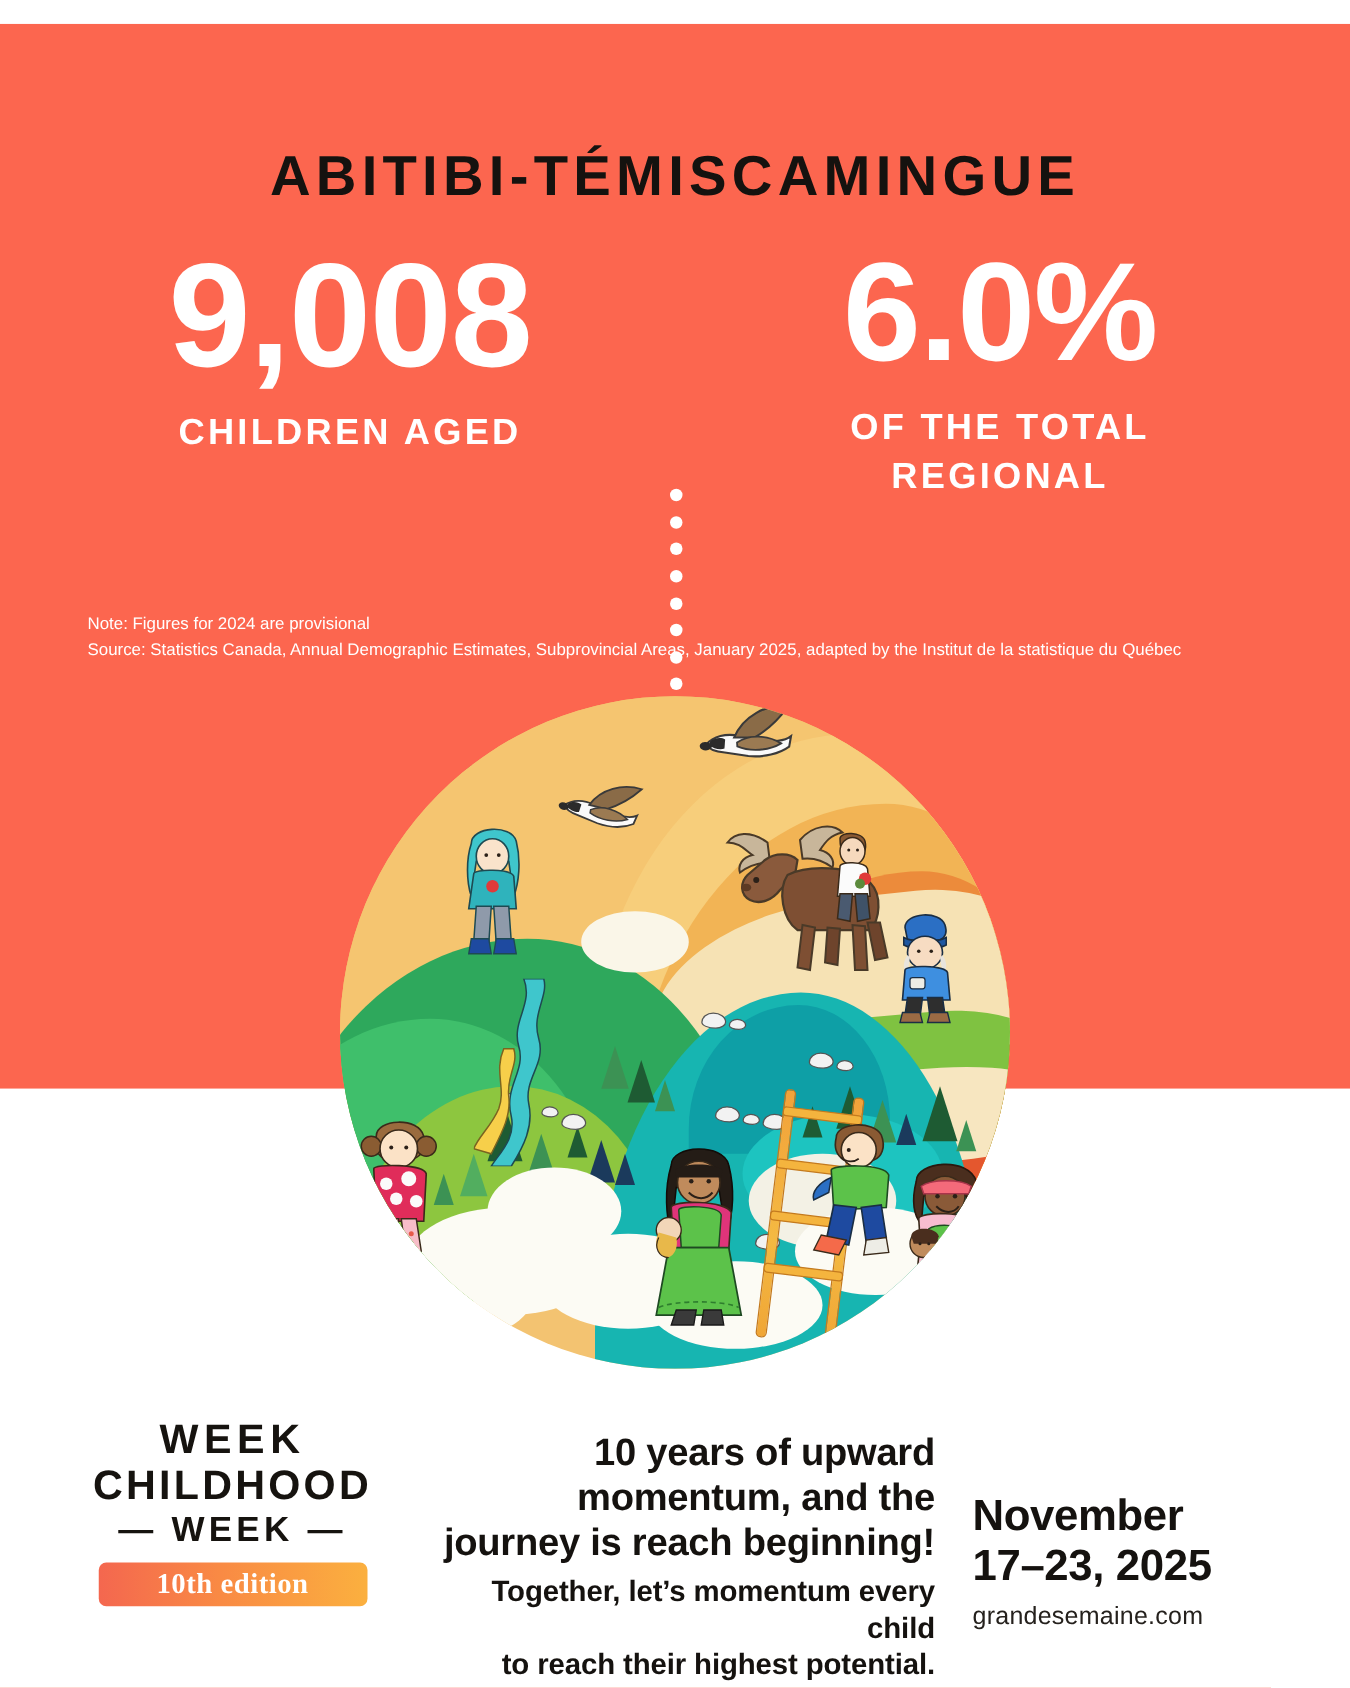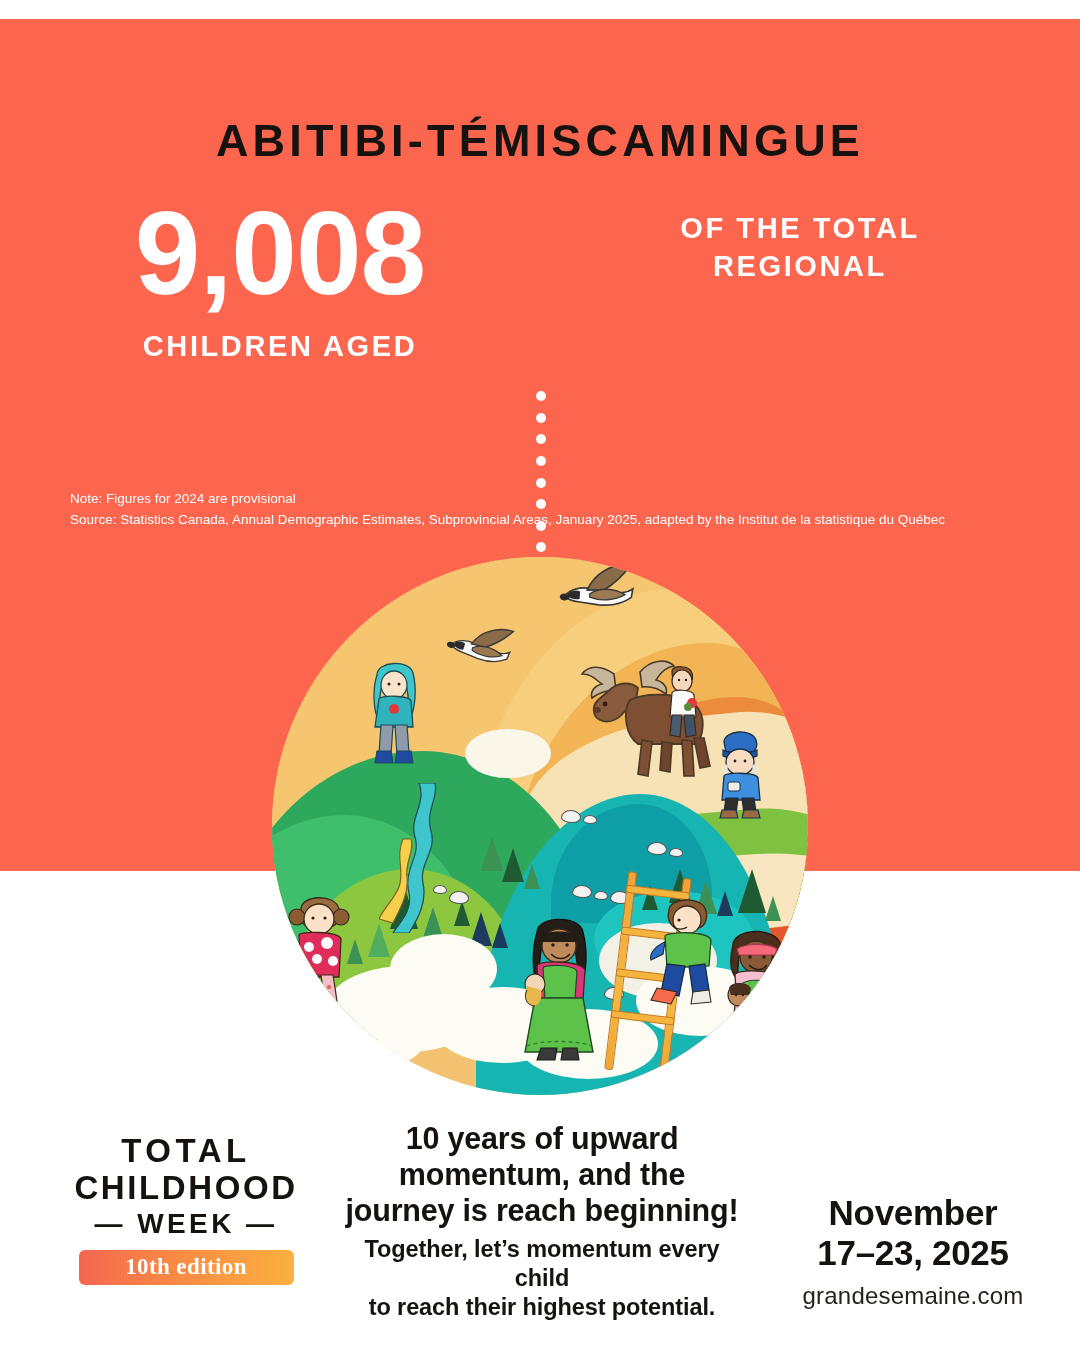--- a/index.html
+++ b/index.html
@@ -341,23 +341,23 @@
     display: flex; align-items: center; justify-content: center;
     color: #ffffff;
     font-family: "Liberation Serif", serif;
     font-weight: 700;
     font-size: 23px;
     letter-spacing: 0.4px;
   }
 
   .tagline {
     position: absolute;
-    left: 336px; top: 12px;
+    left: 336px; top: 36px;
     width: 412px;
-    text-align: center;
+    text-align: right;
     color: #15120F;
   }
   .tagline-main {
     font-family: "Liberation Sans", sans-serif;
     font-weight: 700;
     font-size: 30.5px;
     line-height: 1.18;
     letter-spacing: -0.2px;
   }
   .tagline-sub {
@@ -367,34 +367,33 @@
     font-size: 23.5px;
     line-height: 1.24;
     letter-spacing: -0.1px;
   }
 
   .date-block {
     position: absolute;
     left: 778px; top: 84px;
     width: 270px;
     color: #15120F;
-    text-align: center;
   }
   .date-main {
     font-family: "Liberation Sans", sans-serif;
     font-weight: 700;
     font-size: 35px;
     line-height: 1.14;
     letter-spacing: -0.3px;
   }
   .website {
     margin-top: 9px;
     font-family: "Liberation Sans", sans-serif;
     font-weight: 400;
-    font-size: 24px;
+    font-size: 20px;
     letter-spacing: 0.2px;
     color: #25211D;
   }
 </style>
 </head>
 <body>
 
 <div id="poster">
 
   <div class="bg-coral"></div>
@@ -405,20 +404,21 @@
   <div class="stats">
 
     <div class="stat-block stat-left">
       <div class="stat-number">9,008</div>
       <div class="stat-label">
         <div>CHILDREN AGED</div>
       </div>
     </div>
 
     <div class="stat-block stat-right">
+      <div class="stat-number">6.0%</div>
       <div class="stat-label">
         <div>OF THE TOTAL</div>
         <div>REGIONAL</div>
       </div>
     </div>
 
     <div class="dot-divider">
       <span></span>
       <span></span>
       <span></span>
@@ -684,21 +684,21 @@
           <circle cx="26" cy="72" r="1.2" fill="#2B2018"></circle>
         </svg>
       </div>
 
     </div>
   </div>
 
   <div class="footer">
 
     <div class="logo-block">
-      <div class="logo-line logo-l1">TOTAL</div>
+      <div class="logo-line logo-l1">WEEK</div>
       <div class="logo-line logo-l2">CHILDHOOD</div>
       <div class="logo-line logo-l3">— WEEK —</div>
       <div class="edition-badge">10th edition</div>
     </div>
 
     <div class="tagline">
       <div class="tagline-main">
         <div>10 years of upward</div>
         <div>momentum, and the</div>
         <div>journey is reach beginning!</div>

